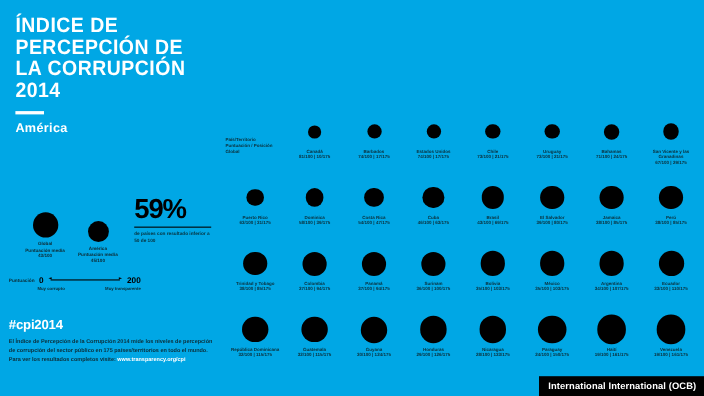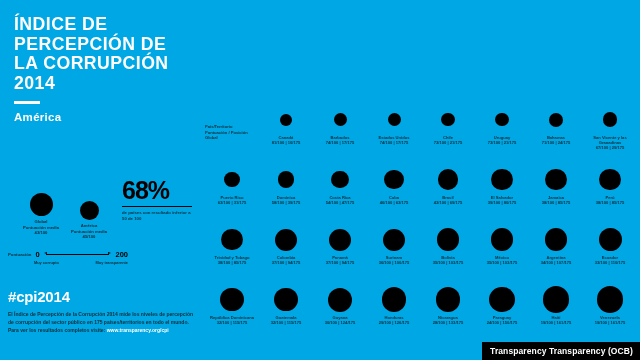--- a/index.html
+++ b/index.html
@@ -44,21 +44,21 @@
   #legend .arrow .ln{position:absolute;left:2px;right:2px;top:3px;height:1px;background:#000;}
   #legend .arrow .a1,#legend .arrow .a2{position:absolute;top:1.2px;width:0;height:0;
      border-top:1.6px solid transparent;border-bottom:1.6px solid transparent;}
   #legend .arrow .a1{left:0;border-right:3px solid #000;}
   #legend .arrow .a2{right:0;border-left:3px solid #000;}
   #legend .ends{display:flex;justify-content:space-between;margin-top:1px;padding-left:26px;}
   #legend .ends span{color:#0a2c36;font-size:3.9px;font-weight:bold;}
 
   
   #footer{position:absolute;left:8px;top:288px;width:188px;}
-  #footer .tag{color:#ffffff;font-size:15px;font-weight:bold;letter-spacing:-.2px;}
+  #footer .tag{color:#ffffff;font-size:12px;font-weight:bold;letter-spacing:-.2px;}
   #footer .para{color:#0b2f3a;font-size:5px;font-weight:bold;line-height:8px;margin-top:5px;}
   #footer .para a{color:#ffffff;text-decoration:none;}
 
   
   #grid{position:absolute;left:205px;top:104px;width:432px;height:244px;}
   .grow{position:absolute;left:0;width:432px;height:52px;}
   .cell{position:absolute;width:54px;text-align:center;}
   .cell .circ{height:31px;display:flex;align-items:center;justify-content:center;}
   .cell .circ i{display:block;background:#000;border-radius:50%;}
   .cell .nm{color:#0b2f3a;font-size:4.1px;font-weight:bold;line-height:5.2px;}
@@ -101,21 +101,21 @@
       <div class="dotwrap">
         <i class="bdot" style="width:19px;height:19px;"></i>
       </div>
       <div class="cap">
         <span class="k">América</span>
         <span class="k">Puntuación media</span>
         <span class="k">45/100</span>
       </div>
     </div>
     <div id="pct">
-      <div class="big">68%</div>
+      <div class="big">59%</div>
       <div class="uline"></div>
       <div class="sub">de países con resultado inferior a 50 de 100</div>
     </div>
   </div>
 
   <div id="legend">
     <div class="row">
       <span class="lab">Puntuación</span>
       <span class="num">0</span>
       <span class="arrow">
@@ -365,14 +365,14 @@
         <div class="cell" style="left: 378px;">
           <div class="circ">
             <i style="width: 26.5px; height: 26.5px;"></i>
           </div>
           <div class="nm">Venezuela</div>
           <div class="sc">19/100 | 161/175</div>
         </div>
       </div>
     </div>
 
-  <div id="wm">Transparency Transparency (OCB)</div>
+  <div id="wm">International International (OCB)</div>
 </div>
 
 </body></html>

